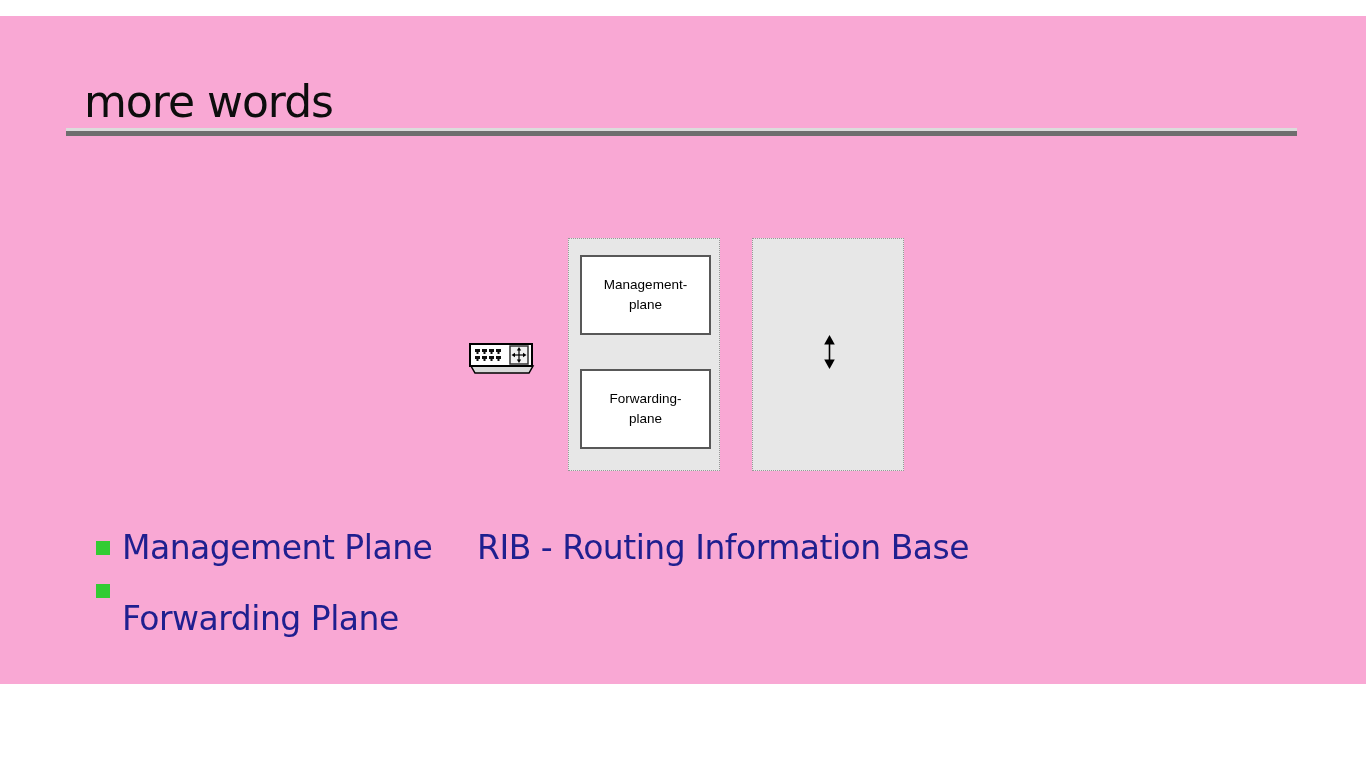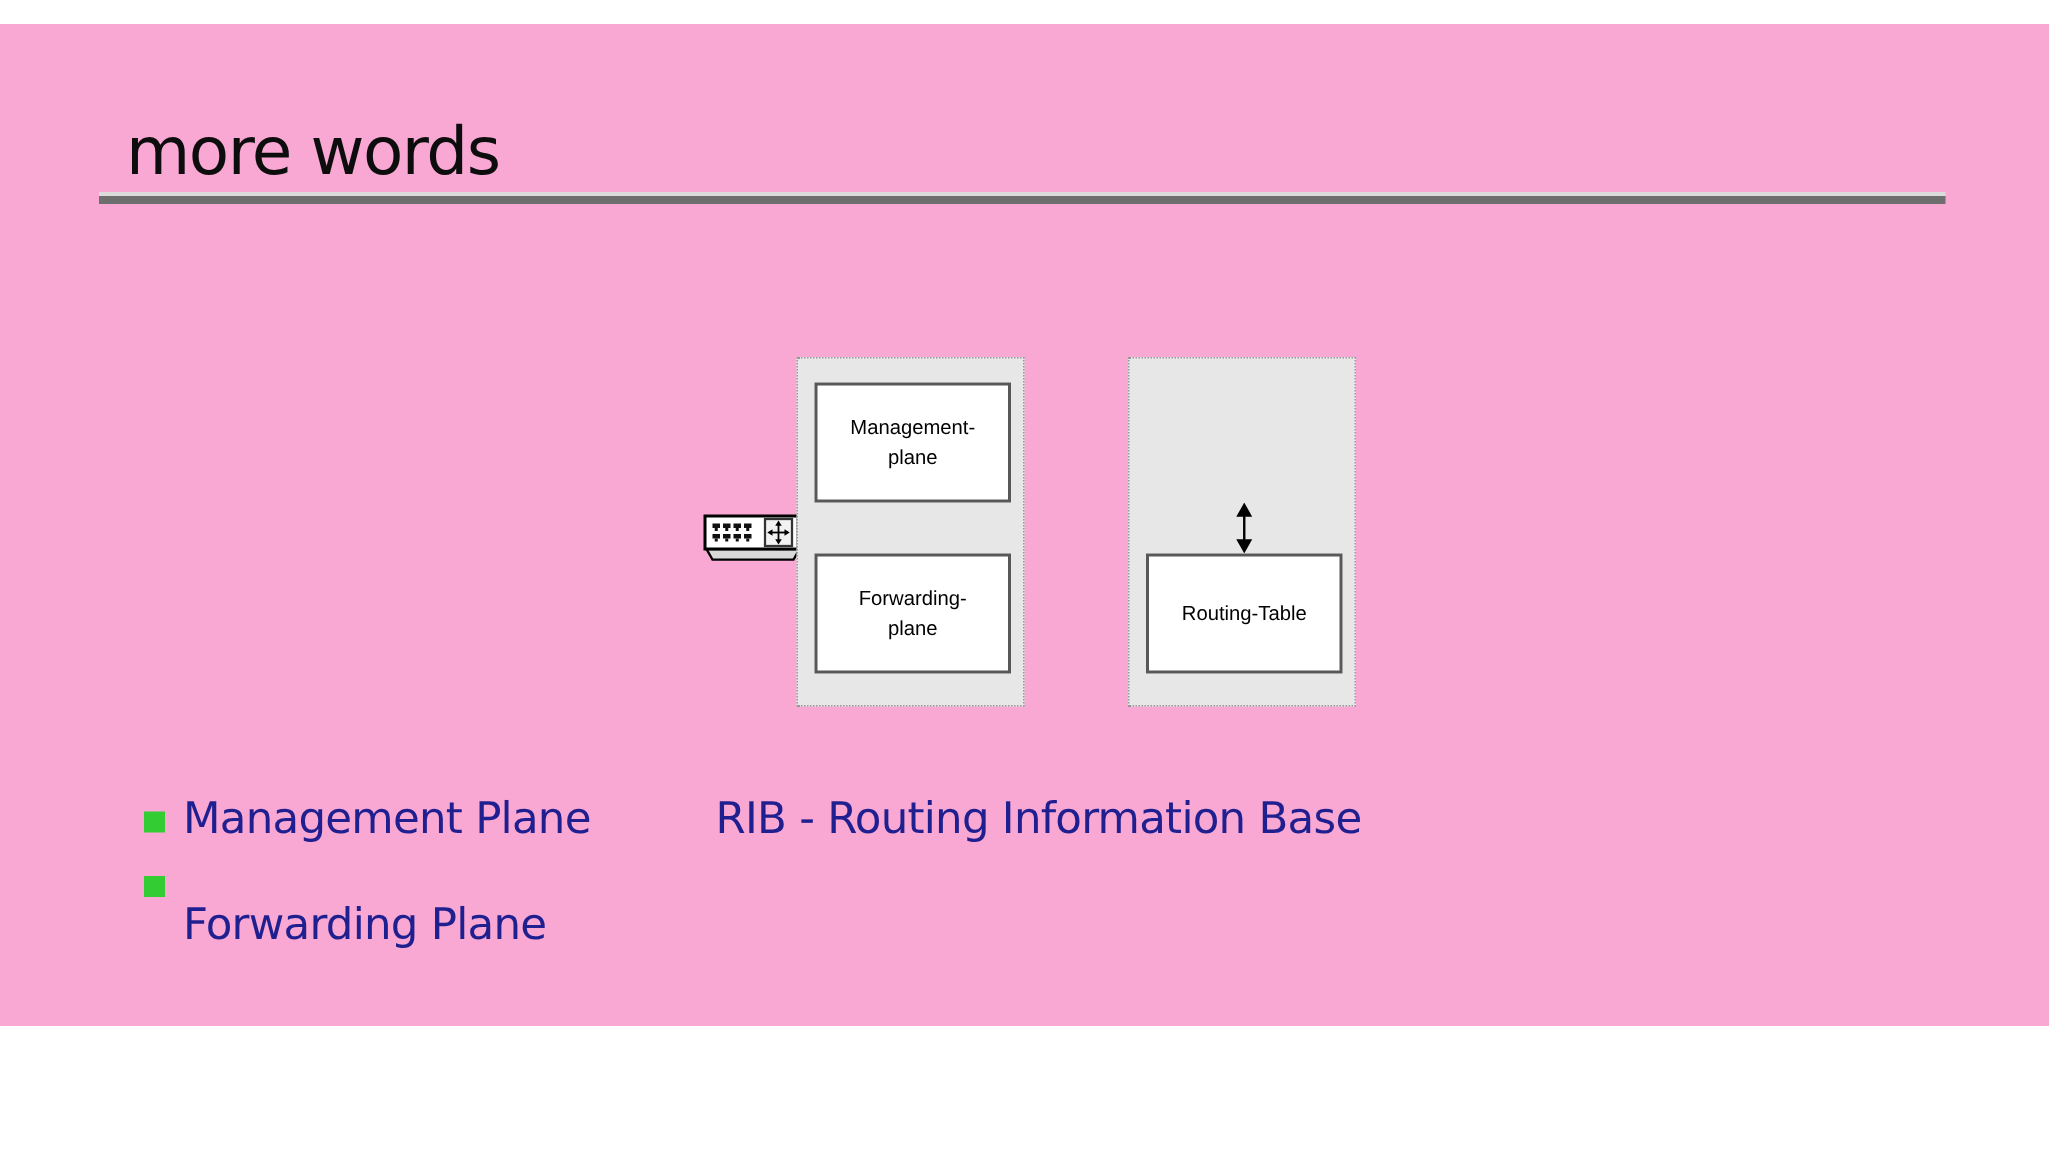--- a/index.html
+++ b/index.html
@@ -20,21 +20,21 @@
   .title-rule {
     position:absolute; left:66px; top:112px; width:1231px; height:8px;
     background:linear-gradient(to bottom, #dcdcdc 0, #dcdcdc 3px, #6e6e6e 3px, #6e6e6e 8px);
   }
 
   
   .group {
     position:absolute; top:222px; width:152px; height:233px;
     background:#e7e7e7; border:1px dotted #979797;
   }
-  .group.left  { left:531px; }
+  .group.left  { left:568px; }
   .group.right { left:752px; }
 
   .dbox {
     position:absolute; left:11px; width:131px;
     background:#ffffff; border:2px solid #585858;
     display:flex; flex-direction:column; align-items:center; justify-content:center;
     text-align:center;
     font-family:"Liberation Sans", sans-serif;
     font-size:13.5px; line-height:1.45; color:#000;
   }
@@ -51,21 +51,21 @@
     position:absolute; left:468px; top:326px; width:68px; height:36px;
   }
 
   
   .b-sq {
     position:absolute; width:14px; height:14px; background:#33cc33;
   }
   .b-sq.r1 { left:96px; top:525px; }
   .b-sq.r2 { left:96px; top:568px; }
   .b-text {
-    position:absolute; font-size:29px; color:#1f1f8f;
+    position:absolute; font-size:33px; color:#1f1f8f;
     white-space:nowrap; letter-spacing:-0.5px;
   }
   .b-label.r1 { left:122px; top:512px; }
   .b-label.r2 { left:122px; top:583px; }
   .b-def.r1   { left:477px; top:512px;text-align:right; }
   .b-def.r2   { left:477px; top:555px; }
 </style>
 </head>
 <body>
 
@@ -126,23 +126,20 @@
   </div>
 
   <div class="group right">
     <div class="arrow-wrap">
       <svg width="17" height="34" viewBox="0 0 17 34">
         <line x1="8.5" y1="7" x2="8.5" y2="27" stroke="#000" stroke-width="1.6"></line>
         <polygon points="8.5,0 3.2,9.5 13.8,9.5" fill="#000"></polygon>
         <polygon points="8.5,34 3.2,24.5 13.8,24.5" fill="#000"></polygon>
       </svg>
     </div>
-    <div class="dbox b">
-      <span>Routing-Table</span>
-    </div>
   </div>
 
   <div class="b-sq r1"></div>
   <div class="b-text b-label r1">Management Plane</div>
   <div class="b-text b-def r1">RIB - Routing Information Base</div>
 
   <div class="b-sq r2"></div>
   <div class="b-text b-label r2">Forwarding Plane</div>
 
 </div>

